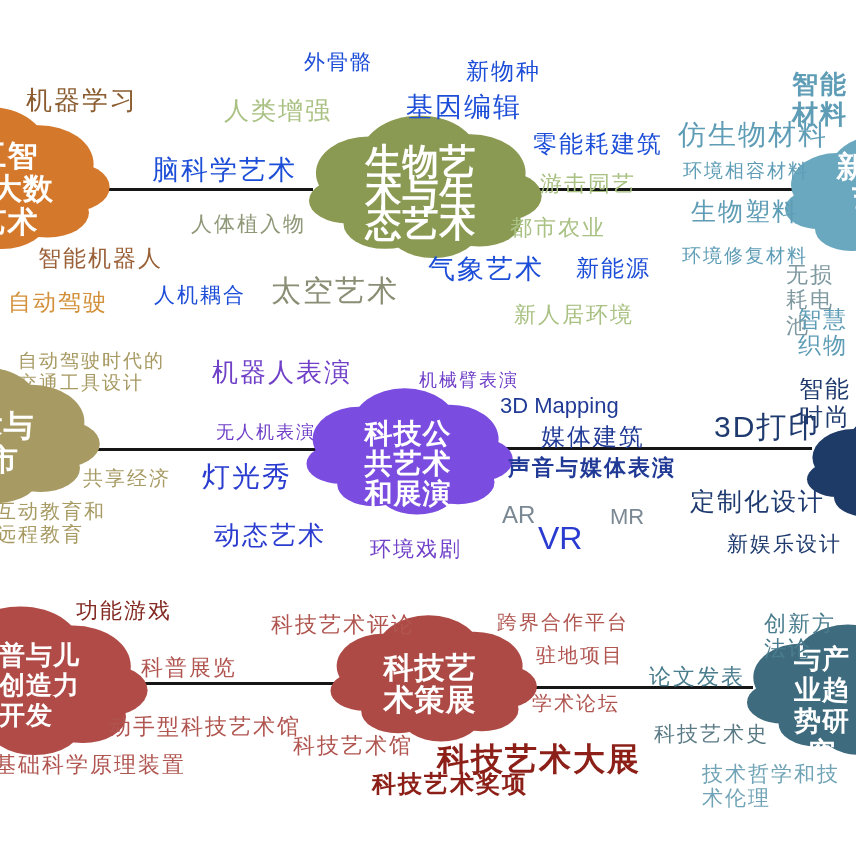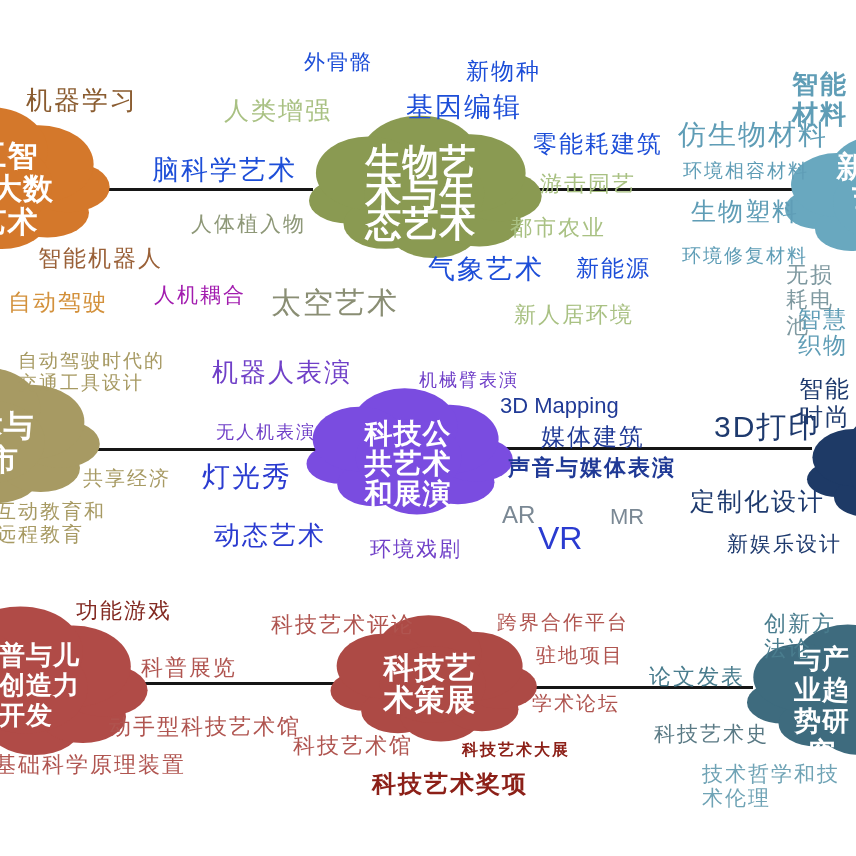--- a/index.html
+++ b/index.html
@@ -5,21 +5,21 @@
   html,body{margin:0;padding:0;background:#fff;}
   #canvas{
     position:relative;width:856px;height:856px;background:#ffffff;
     overflow:hidden;font-family:"Liberation Sans",sans-serif;
   }
   .lbl{position:absolute;white-space:pre-line;font-weight:500;letter-spacing:2px;line-height:1.15;}
   .bold{font-weight:700;}
   
   .c-brown{color:#8a5c30}.c-rust{color:#9a6138}.c-orange{color:#d3913c}
   .c-olive{color:#1d4ed8}.c-lgreen{color:#a9c183}.c-graygreen{color:#8e9878}
-  .c-gray{color:#a21caf}.c-grayolive{color:#8a8e74}
+  .c-gray{color:#1d4ed8}.c-grayolive{color:#8a8e74}
   .c-teal{color:#5f9db6}.c-tealgray{color:#7f99a0}
   .c-khaki{color:#a79a63}.c-purple{color:#7040c8}.c-blue{color:#2a3bd0}
   .c-navy{color:#1e3a6e}.c-navy2{color:#203a96}.c-gray2{color:#7a8894}
   .c-brick{color:#b05550}.c-darkred{color:#8c2018}.c-maroon{color:#832a22}
   .c-steel{color:#4a7d8e}.c-slate{color:#5a7a85}.c-lightteal{color:#6fa3b5}
 
   .edge{position:absolute;height:3px;background:#161616;}
 
   .cloud{position:absolute;color:var(--c,#999);}
   .blob{
@@ -122,21 +122,21 @@
   </div>
 
   <span class="lbl c-brown" style="left:26px;top:86px;font-size:26px">机器学习</span>
   <span class="lbl c-olive" style="left:152px;top:155px;font-size:27px">脑科学艺术</span>
   <span class="lbl c-lgreen" style="left:224px;top:96px;font-size:25px">人类增强</span>
   <span class="lbl c-olive" style="left:304px;top:50px;font-size:21px">外骨骼</span>
   <span class="lbl c-graygreen" style="left:191px;top:212px;font-size:21px">人体植入物</span>
   <span class="lbl c-rust" style="left:38px;top:245px;font-size:23px">智能机器人</span>
   <span class="lbl c-orange" style="left:8px;top:289px;font-size:23px">自动驾驶</span>
   <span class="lbl c-gray" style="left:154px;top:283px;font-size:21px">人机耦合</span>
-  <span class="lbl c-grayolive" style="left:271px;top:286px;font-size:30px">太空艺术</span>
+  <span class="lbl c-grayolive" style="left:271px;top:274px;font-size:30px">太空艺术</span>
 
   <span class="lbl c-olive" style="left:466px;top:58px;font-size:23px">新物种</span>
   <span class="lbl c-olive" style="left:406px;top:92px;font-size:27px">基因编辑</span>
   <span class="lbl c-olive" style="left:533px;top:130px;font-size:24px">零能耗建筑</span>
   <span class="lbl c-lgreen" style="left:540px;top:171px;font-size:22px">游击园艺</span>
   <span class="lbl c-lgreen" style="left:510px;top:215px;font-size:22px">都市农业</span>
   <span class="lbl c-olive" style="left:428px;top:254px;font-size:27px">气象艺术</span>
   <span class="lbl c-olive" style="left:576px;top:255px;font-size:23px">新能源</span>
   <span class="lbl c-lgreen" style="left:514px;top:302px;font-size:22px">新人居环境</span>
 
@@ -175,21 +175,21 @@
   <span class="lbl c-maroon" style="left:76px;top:598px;font-size:22px">功能游戏</span>
   <span class="lbl c-brick" style="left:141px;top:655px;font-size:22px">科普展览</span>
   <span class="lbl c-brick" style="left:109px;top:714px;font-size:22px">动手型科技艺术馆</span>
   <span class="lbl c-brick" style="left:-6px;top:752px;font-size:22px">基础科学原理装置</span>
 
   <span class="lbl c-brick" style="left:497px;top:611px;font-size:20px">跨界合作平台</span>
   <span class="lbl c-brick" style="left:271px;top:612px;font-size:22px">科技艺术评论</span>
   <span class="lbl c-brick" style="left:536px;top:644px;font-size:20px">驻地项目</span>
   <span class="lbl c-brick" style="left:532px;top:692px;font-size:20px">学术论坛</span>
   <span class="lbl c-brick" style="left:293px;top:733px;font-size:22px">科技艺术馆</span>
-  <span class="lbl c-darkred bold" style="left:462px;top:741px;font-size:16px">科技艺术大展</span>
+  <span class="lbl c-darkred bold" style="left:437px;top:741px;font-size:32px">科技艺术大展</span>
   <span class="lbl c-darkred bold" style="left:372px;top:770px;font-size:24px">科技艺术奖项</span>
 
   <span class="lbl c-steel" style="left:649px;top:664px;font-size:22px">论文发表</span>
   <span class="lbl c-slate" style="left:654px;top:722px;font-size:21px">科技艺术史</span>
   <span class="lbl c-lightteal" style="left:702px;top:762px;font-size:21px">技术哲学和技术伦理</span>
   <span class="lbl c-steel" style="left:764px;top:611px;font-size:22px">创新方法论</span>
 
 </div>
 
 </body></html>

